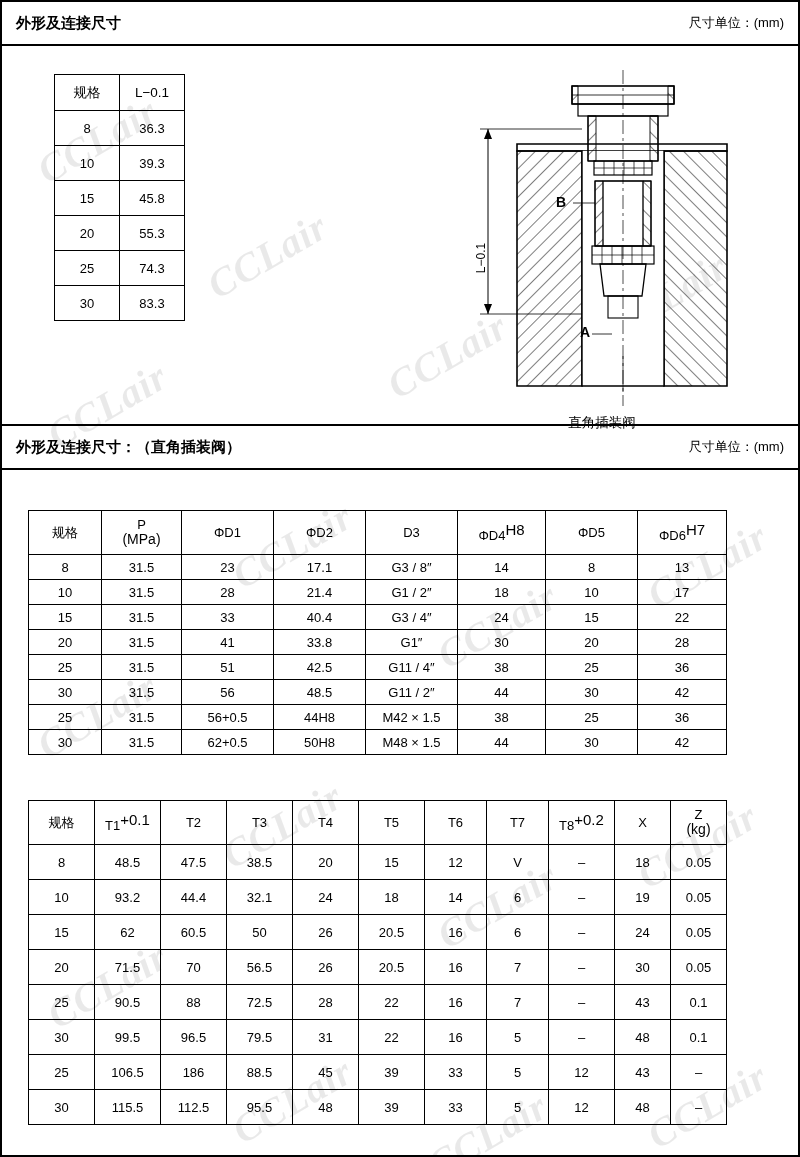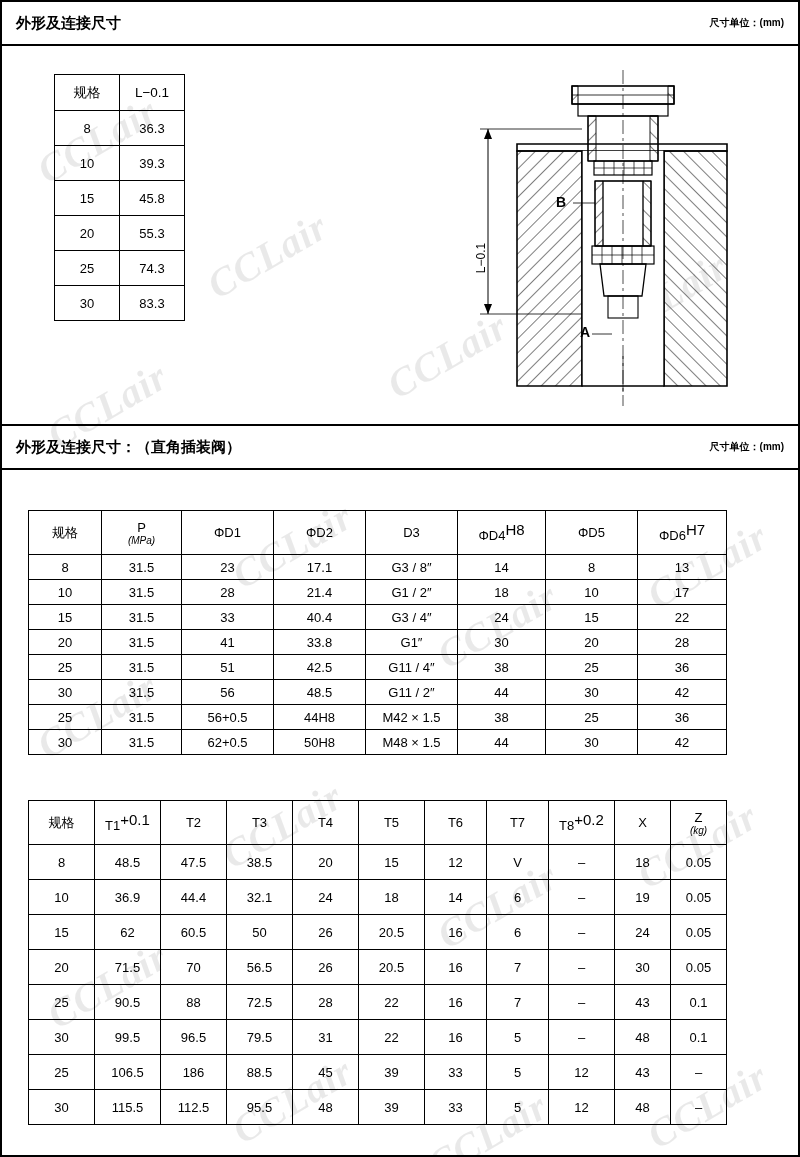--- a/index.html
+++ b/index.html
@@ -44,21 +44,21 @@
     border-bottom: 2px solid #000;
     display: flex;
     align-items: center;
     justify-content: space-between;
     padding: 0 14px;
     font-size: 15px;
     font-weight: bold;
     z-index: 10;
     background: transparent;
   }
-  .section-head .unit { font-size: 10px; font-weight: bold; }
+  .section-head .unit { font-size: 13px; font-weight: normal; }
 
   
   .top-block {
     position: relative;
     height: 380px;
     border-bottom: 2px solid #000;
   }
 
   table.grid {
     border-collapse: collapse;
@@ -122,21 +122,21 @@
   .tbl3 col.d3 { width: 66px; }
   .tbl3 col.d4 { width: 66px; }
   .tbl3 col.d5 { width: 66px; }
   .tbl3 col.d6 { width: 62px; }
   .tbl3 col.d7 { width: 62px; }
   .tbl3 col.d8 { width: 66px; }
   .tbl3 col.d9 { width: 56px; }
   .tbl3 col.d10 { width: 56px; }
 
   sup { font-size: 15px; vertical-align: super; }
-  .sub { font-size: 10px; display:block; line-height: 1.1; font-style: italic; }
+  .sub { font-size: 14px; display:block; line-height: 1.1; }
 </style>
 </head>
 <body>
 
 <div class="page">
 
   <div class="wm-layer">
     <div class="wm" style="left:30px; top:115px;">CCLair</div>
     <div class="wm" style="left:200px; top:230px;">CCLair</div>
     <div class="wm" style="left:380px; top:330px;">CCLair</div>
@@ -262,20 +262,21 @@
 
         <line x1="160" y1="278" x2="180" y2="278" stroke="#000" stroke-width="0.8"></line>
         <line x1="191" y1="300" x2="191" y2="336" stroke="#000" stroke-width="0.7"></line>
       </svg>
 
       <div style="position:absolute; left:34px; top:195px; transform:rotate(-90deg); font-size:12px;">L−0.1</div>
       <div style="position:absolute; left:124px; top:138px; font-size:14px; font-weight:bold;">B</div>
       <div style="position:absolute; left:148px; top:268px; font-size:14px; font-weight:bold;">A</div>
     </div>
 
+    <div class="caption">直角插装阀</div>
   </div>
 
   <div class="section-head">
     <span>外形及连接尺寸：（直角插装阀）</span>
     <span class="unit">尺寸单位：(mm)</span>
   </div>
 
   <div class="tbl2-wrap">
     <table class="grid tbl2">
       <colgroup>
@@ -436,21 +437,21 @@
         <td>20</td>
         <td>15</td>
         <td>12</td>
         <td>V</td>
         <td>–</td>
         <td>18</td>
         <td>0.05</td>
       </tr>
       <tr>
         <td>10</td>
-        <td>36.9</td>
+        <td>93.2</td>
         <td>44.4</td>
         <td>32.1</td>
         <td>24</td>
         <td>18</td>
         <td>14</td>
         <td>6</td>
         <td>–</td>
         <td>19</td>
         <td>0.05</td>
       </tr>

